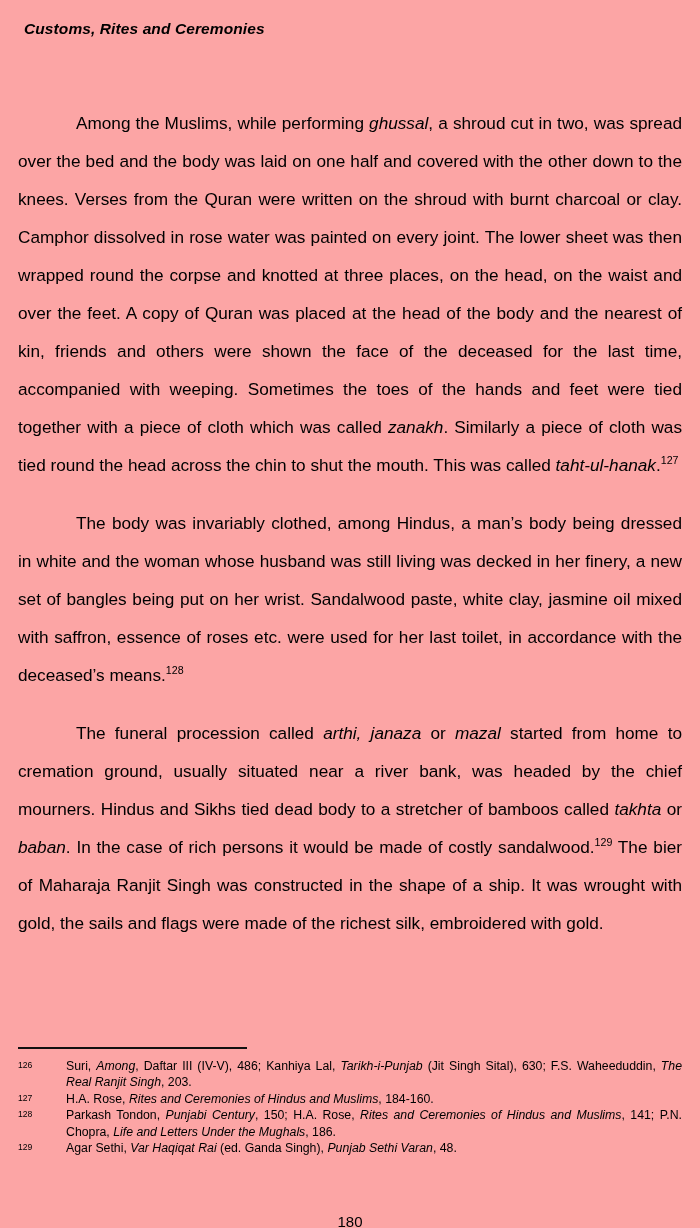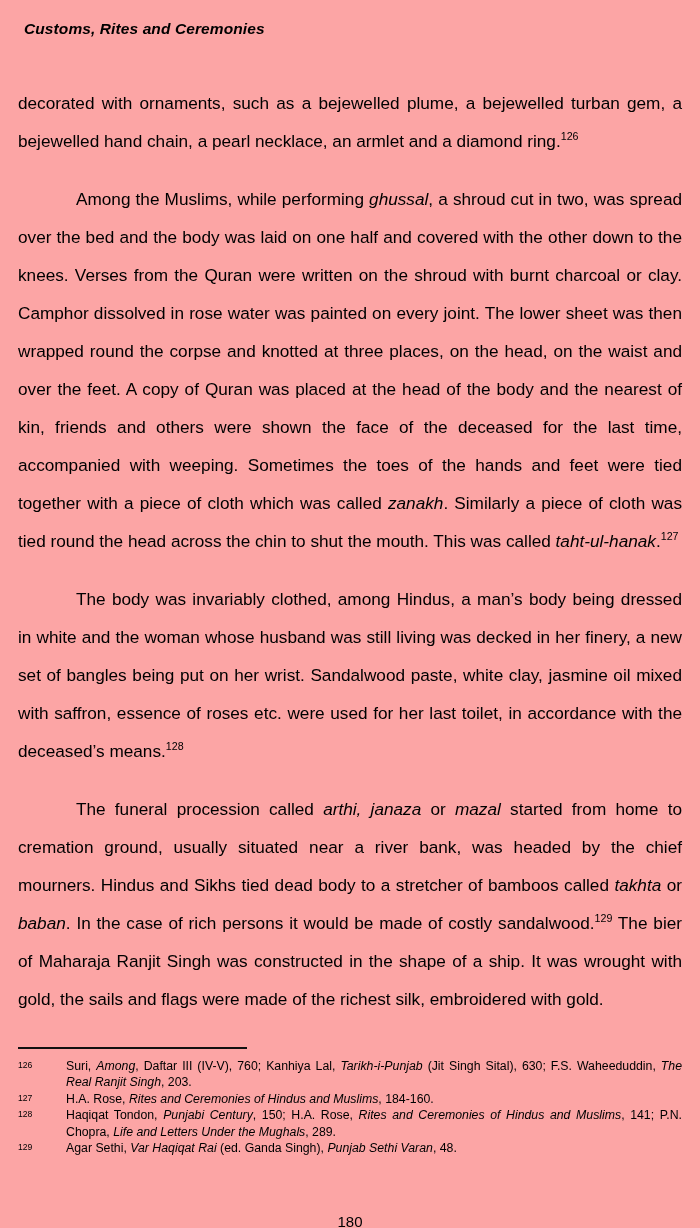--- a/index.html
+++ b/index.html
@@ -99,40 +99,39 @@
   }
 </style>
 </head>
 <body>
 
 <div class="page">
 
   <div class="running-head">Customs, Rites and Ceremonies</div>
 
   <div class="body-block">
-    <p class="para" id="para-0"><span>decorated with ornaments, such as a bejewelled plume, a bejewelled turban gem, a bejewelled hand chain, a pearl necklace, an armlet and a diamond ring.</span><sup>126</sup></p>
     <p class="para indent spacer-before" id="para-1"><span>Among the Muslims, while performing </span><i>ghussal</i><span>, a shroud cut in two, was spread over the bed and the body was laid on one half and covered with the other down to the knees. Verses from the Quran were written on the shroud with burnt charcoal or clay. Camphor dissolved in rose water was painted on every joint. The lower sheet was then wrapped round the corpse and knotted at three places, on the head, on the waist and over the feet. A copy of Quran was placed at the head of the body and the nearest of kin, friends and others were shown the face of the deceased for the last time, accompanied with weeping. Sometimes the toes of the hands and feet were tied together with a piece of cloth which was called </span><i>zanakh</i><span>. Similarly a piece of cloth was tied round the head across the chin to shut the mouth. This was called </span><i>taht-ul-hanak</i><span>.</span><sup>127</sup></p>
     <p class="para indent spacer-before" id="para-2"><span>The body was invariably clothed, among Hindus, a man’s body being dressed in white and the woman whose husband was still living was decked in her finery, a new set of bangles being put on her wrist. Sandalwood paste, white clay, jasmine oil mixed with saffron, essence of roses etc. were used for her last toilet, in accordance with the deceased’s means.</span><sup>128</sup></p>
     <p class="para indent spacer-before" id="para-3"><span>The funeral procession called </span><i>arthi, janaza</i><span> or </span><i>mazal</i><span> started from home to cremation ground, usually situated near a river bank, was headed by the chief mourners. Hindus and Sikhs tied dead body to a stretcher of bamboos called </span><i>takhta</i><span> or </span><i>baban</i><span>. In the case of rich persons it would be made of costly sandalwood.</span><sup>129</sup><span> The bier of Maharaja Ranjit Singh was constructed in the shape of a ship. It was wrought with gold, the sails and flags were made of the richest silk, embroidered with gold.</span></p>
   </div>
 
   <div class="footnote-rule"></div>
 
   <div class="footnotes" id="footnotes">
       <div class="fn-row">
         <div class="fn-num">126</div>
-        <div class="fn-text"><span>Suri, </span><i>Among</i><span>, Daftar III (IV-V), 760; Kanhiya Lal, </span><i>Tarikh-i-Punjab</i><span> (Jit Singh Sital), 630; F.S. Waheeduddin, </span><i>The Real Ranjit Singh</i><span>, 203.</span></div>
+        <div class="fn-text"><span>Suri, </span><i>Among</i><span>, Daftar III (IV-V), 486; Kanhiya Lal, </span><i>Tarikh-i-Punjab</i><span> (Jit Singh Sital), 630; F.S. Waheeduddin, </span><i>The Real Ranjit Singh</i><span>, 203.</span></div>
       </div>
       <div class="fn-row">
         <div class="fn-num">127</div>
         <div class="fn-text"><span>H.A. Rose, </span><i>Rites and Ceremonies of Hindus and Muslims</i><span>, 184-160.</span></div>
       </div>
       <div class="fn-row">
         <div class="fn-num">128</div>
-        <div class="fn-text"><span>Haqiqat Tondon, </span><i>Punjabi Century</i><span>, 150; H.A. Rose, </span><i>Rites and Ceremonies of Hindus and Muslims</i><span>, 141; P.N. Chopra, </span><i>Life and Letters Under the Mughals</i><span>, 289.</span></div>
+        <div class="fn-text"><span>Parkash Tondon, </span><i>Punjabi Century</i><span>, 150; H.A. Rose, </span><i>Rites and Ceremonies of Hindus and Muslims</i><span>, 141; P.N. Chopra, </span><i>Life and Letters Under the Mughals</i><span>, 186.</span></div>
       </div>
       <div class="fn-row">
         <div class="fn-num">129</div>
         <div class="fn-text"><span>Agar Sethi, </span><i>Var Haqiqat Rai</i><span> (ed. Ganda Singh), </span><i>Punjab Sethi Varan</i><span>, 48.</span></div>
       </div>
     </div>
 
   <div class="page-number">180</div>
 
 </div>

